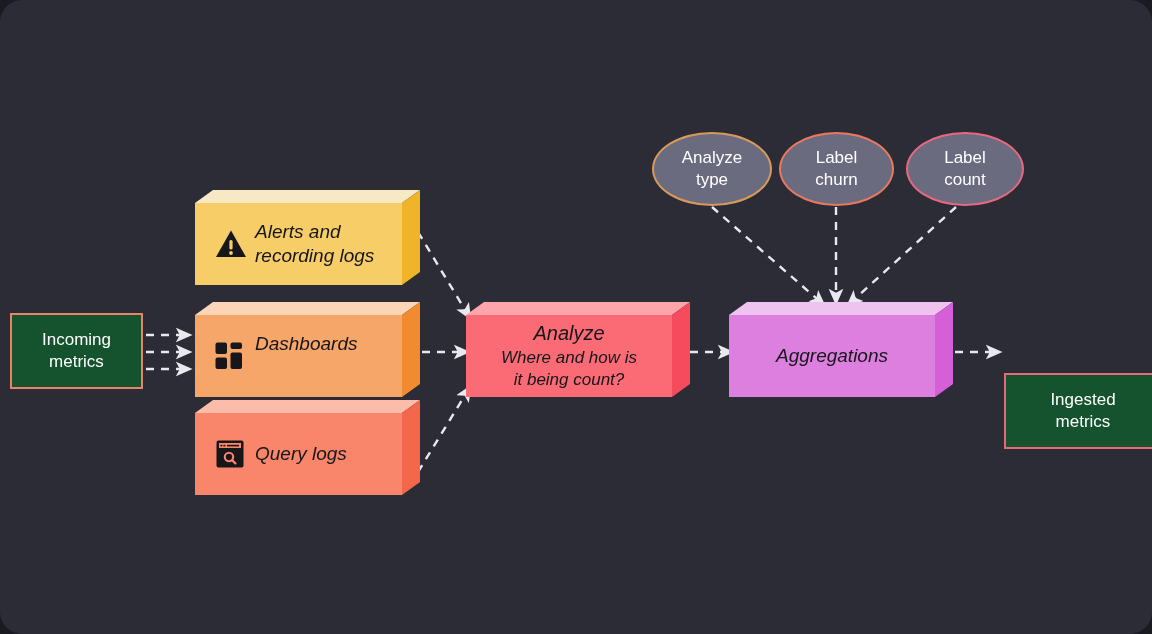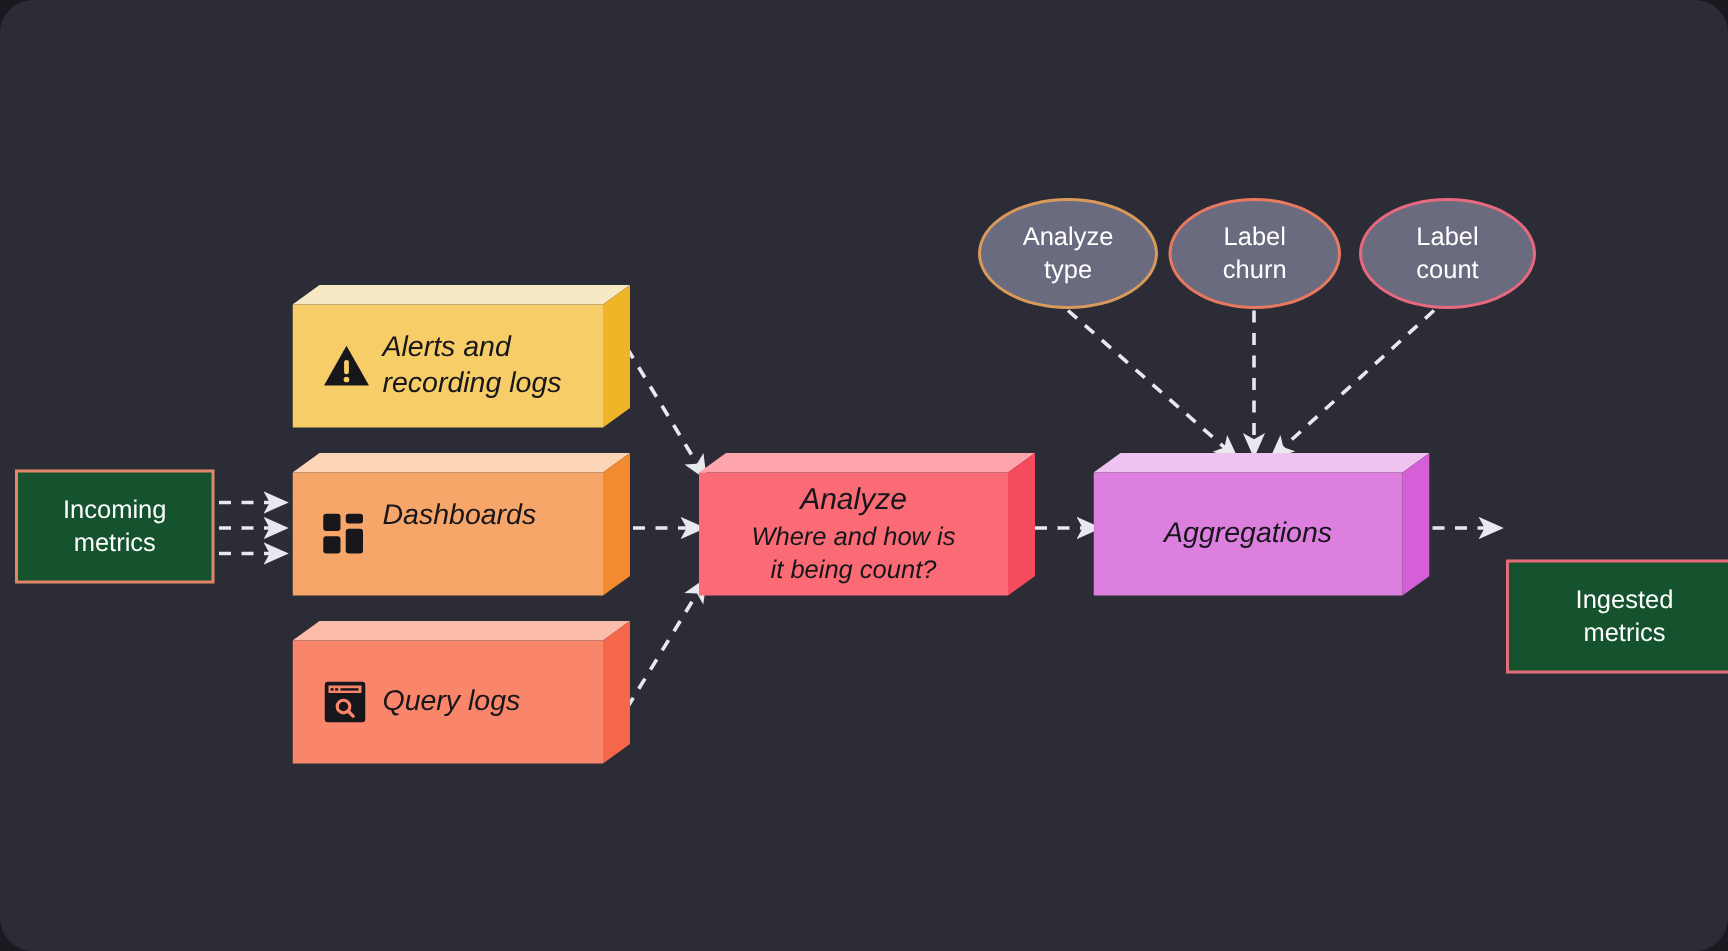--- a/index.html
+++ b/index.html
@@ -172,21 +172,21 @@
       <rect x="0.5" y="0.5" width="11.5" height="11.5" rx="2" fill="#16161b"></rect>
       <rect x="15.5" y="0.5" width="11.5" height="6.5" rx="2" fill="#16161b"></rect>
       <rect x="0.5" y="15.5" width="11.5" height="11.5" rx="2" fill="#16161b"></rect>
       <rect x="15.5" y="10.5" width="11.5" height="16.5" rx="2" fill="#16161b"></rect>
     </svg>
     <div class="face-front" style="left:60px; top:1px; width:147px; height:82px;">
       <div class="cube-label">Dashboards</div>
     </div>
   </div>
 
-  <div class="cube" style="left:195px; top:414px; width:225px; height:100px;">
+  <div class="cube" style="left:195px; top:400px; width:225px; height:100px;">
     <svg width="225" height="100" style="position:absolute;left:0;top:0;">
       <polygon points="0,13 18,0 225,0 207,13" fill="#fcbcaa"></polygon>
       <polygon points="207,13 225,0 225,82 207,95" fill="#f4674a"></polygon>
       <rect x="0" y="13" width="207" height="82" fill="#f9856b"></rect>
     </svg>
 
     <svg class="cube-icon" style="left:21px; top:40px;" width="28" height="28" viewBox="0 0 28 28">
       <rect x="0.5" y="0.5" width="27" height="27" rx="2" fill="#16161b"></rect>
       <rect x="3" y="3" width="22" height="5" fill="#f9856b"></rect>
       <rect x="4.4" y="4.8" width="2" height="1.6" fill="#16161b"></rect>

